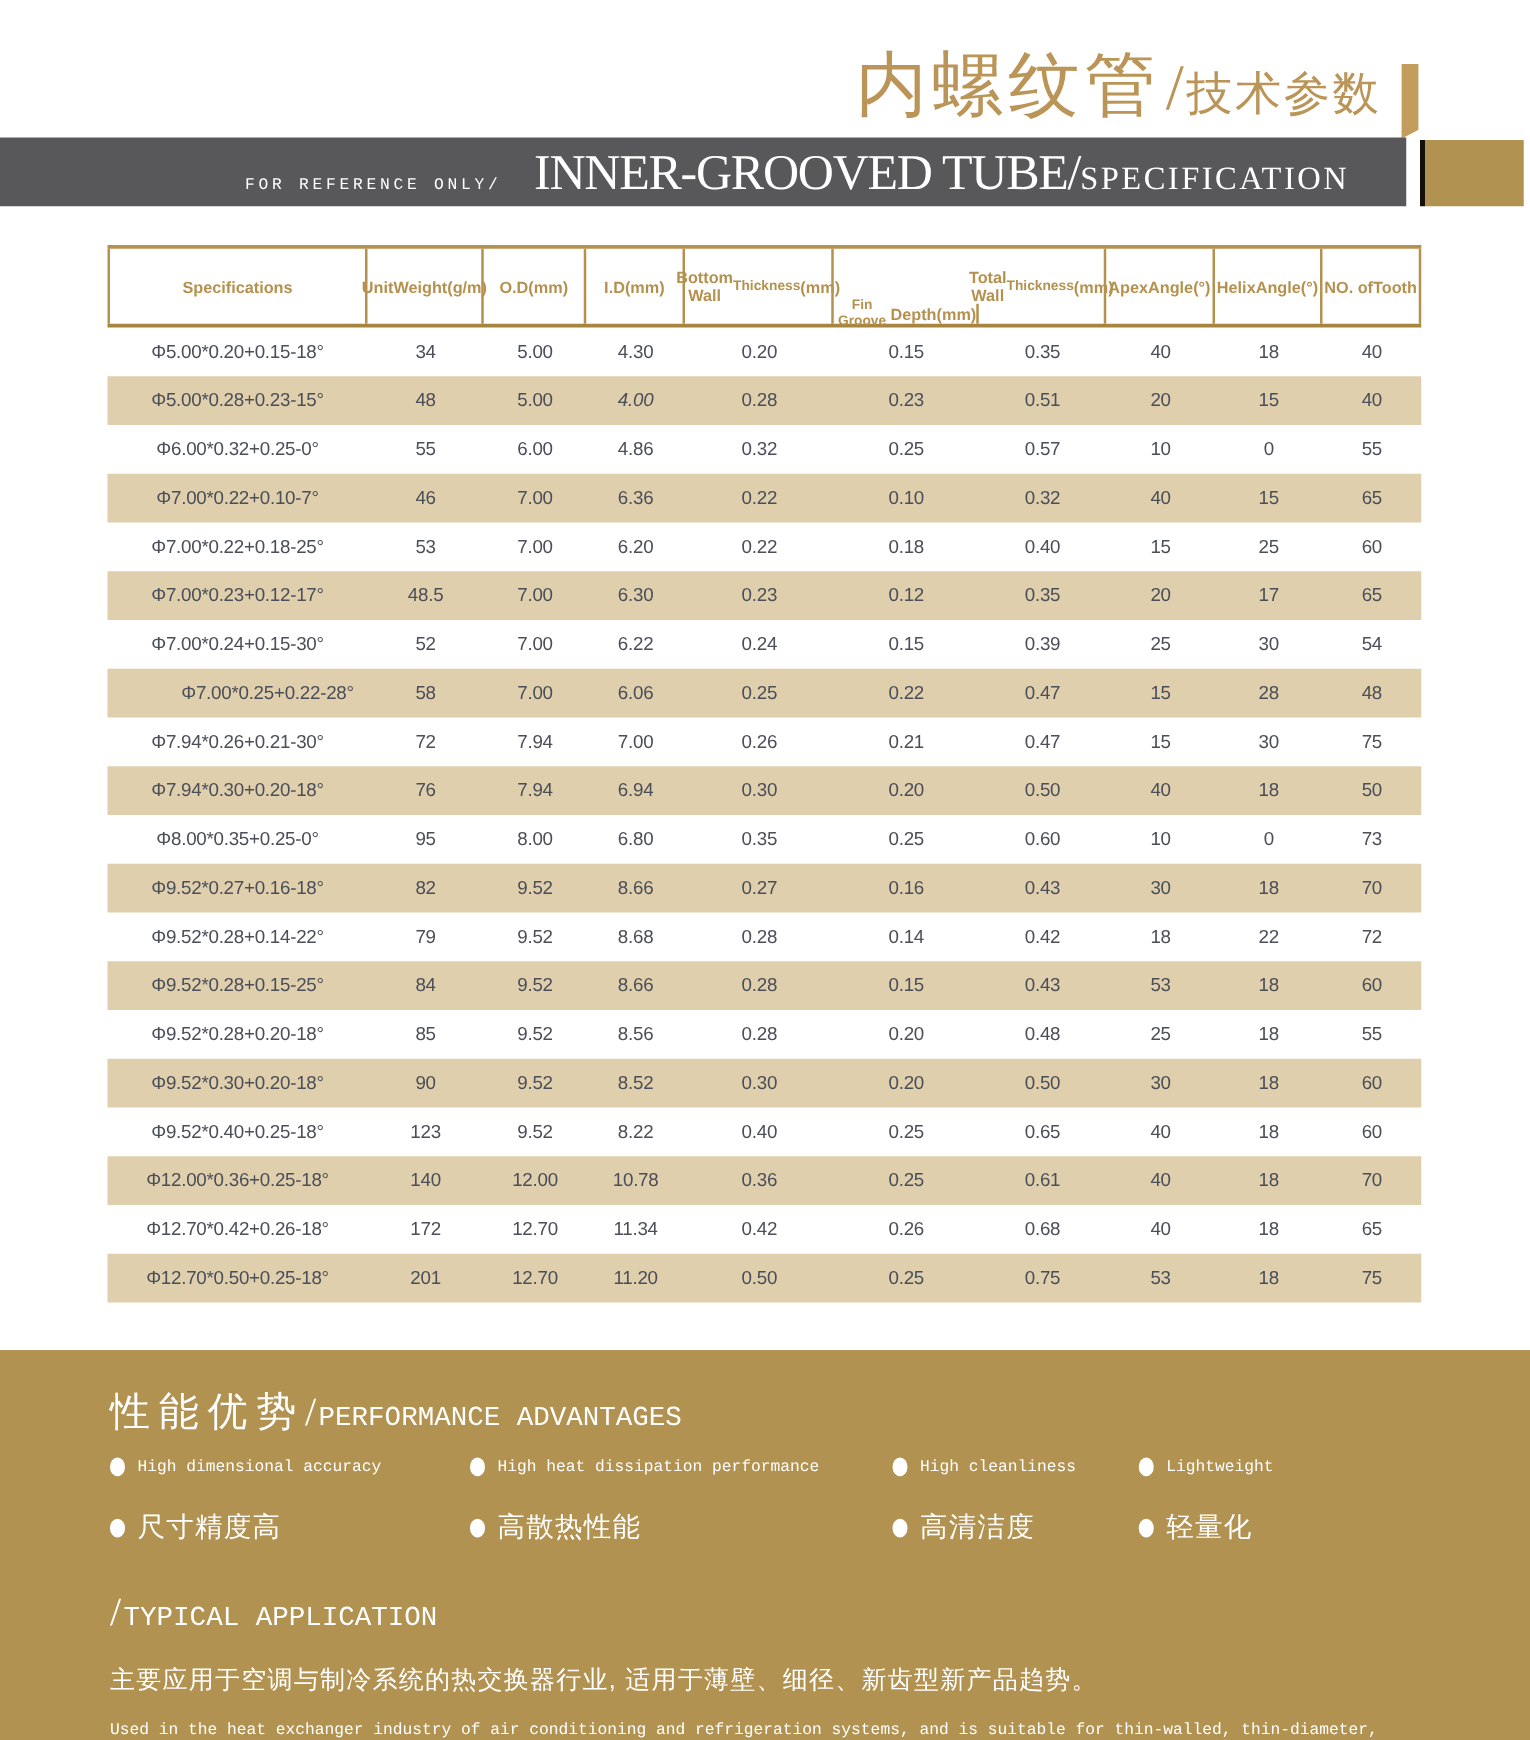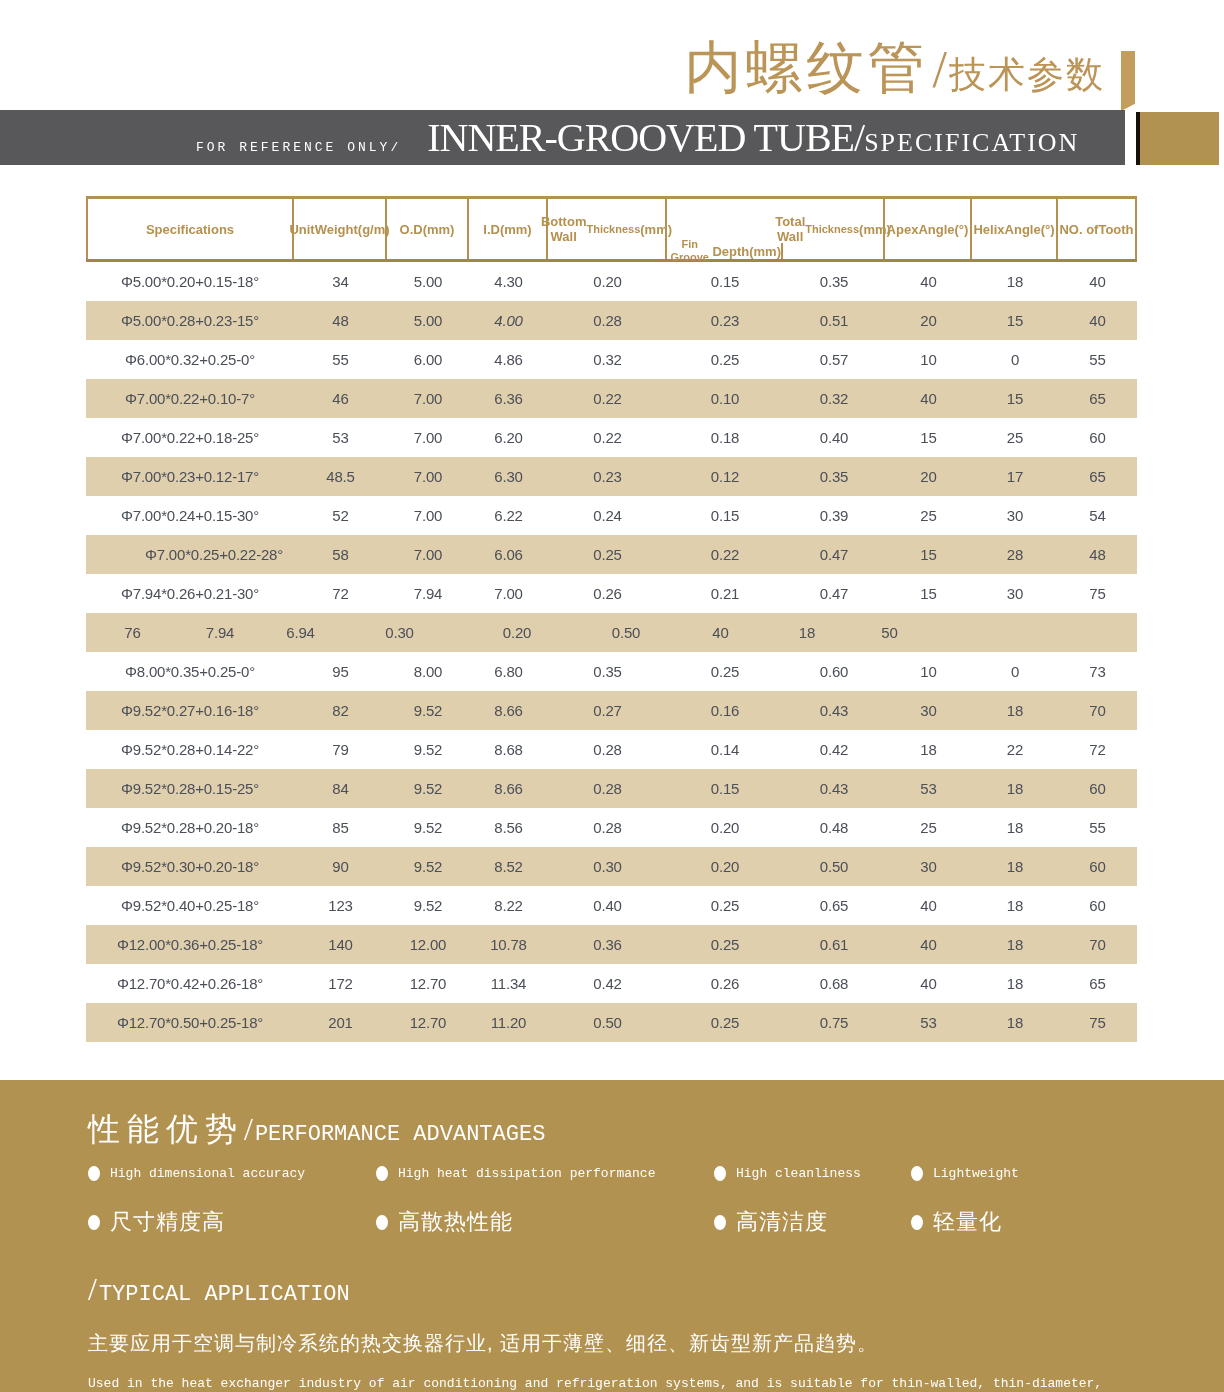--- a/index.html
+++ b/index.html
@@ -231,20 +231,21 @@
         <div class="td" style="width: 82px;">7.94</div>
         <div class="td" style="width: 79px;">7.00</div>
         <div class="td" style="width: 119px;">0.26</div>
         <div class="td" style="width: 116px;">0.21</div>
         <div class="td" style="width: 102px;">0.47</div>
         <div class="td" style="width: 87px;">15</div>
         <div class="td" style="width: 86px;">30</div>
         <div class="td" style="width: 79px;">75</div>
       </div>
       <div class="trow alt">
+        <div class="td" style="width: 208px;">Φ7.94*0.30+0.20-18°</div>
         <div class="td" style="width: 93px;">76</div>
         <div class="td" style="width: 82px;">7.94</div>
         <div class="td" style="width: 79px;">6.94</div>
         <div class="td" style="width: 119px;">0.30</div>
         <div class="td" style="width: 116px;">0.20</div>
         <div class="td" style="width: 102px;">0.50</div>
         <div class="td" style="width: 87px;">40</div>
         <div class="td" style="width: 86px;">18</div>
         <div class="td" style="width: 79px;">50</div>
       </div>

